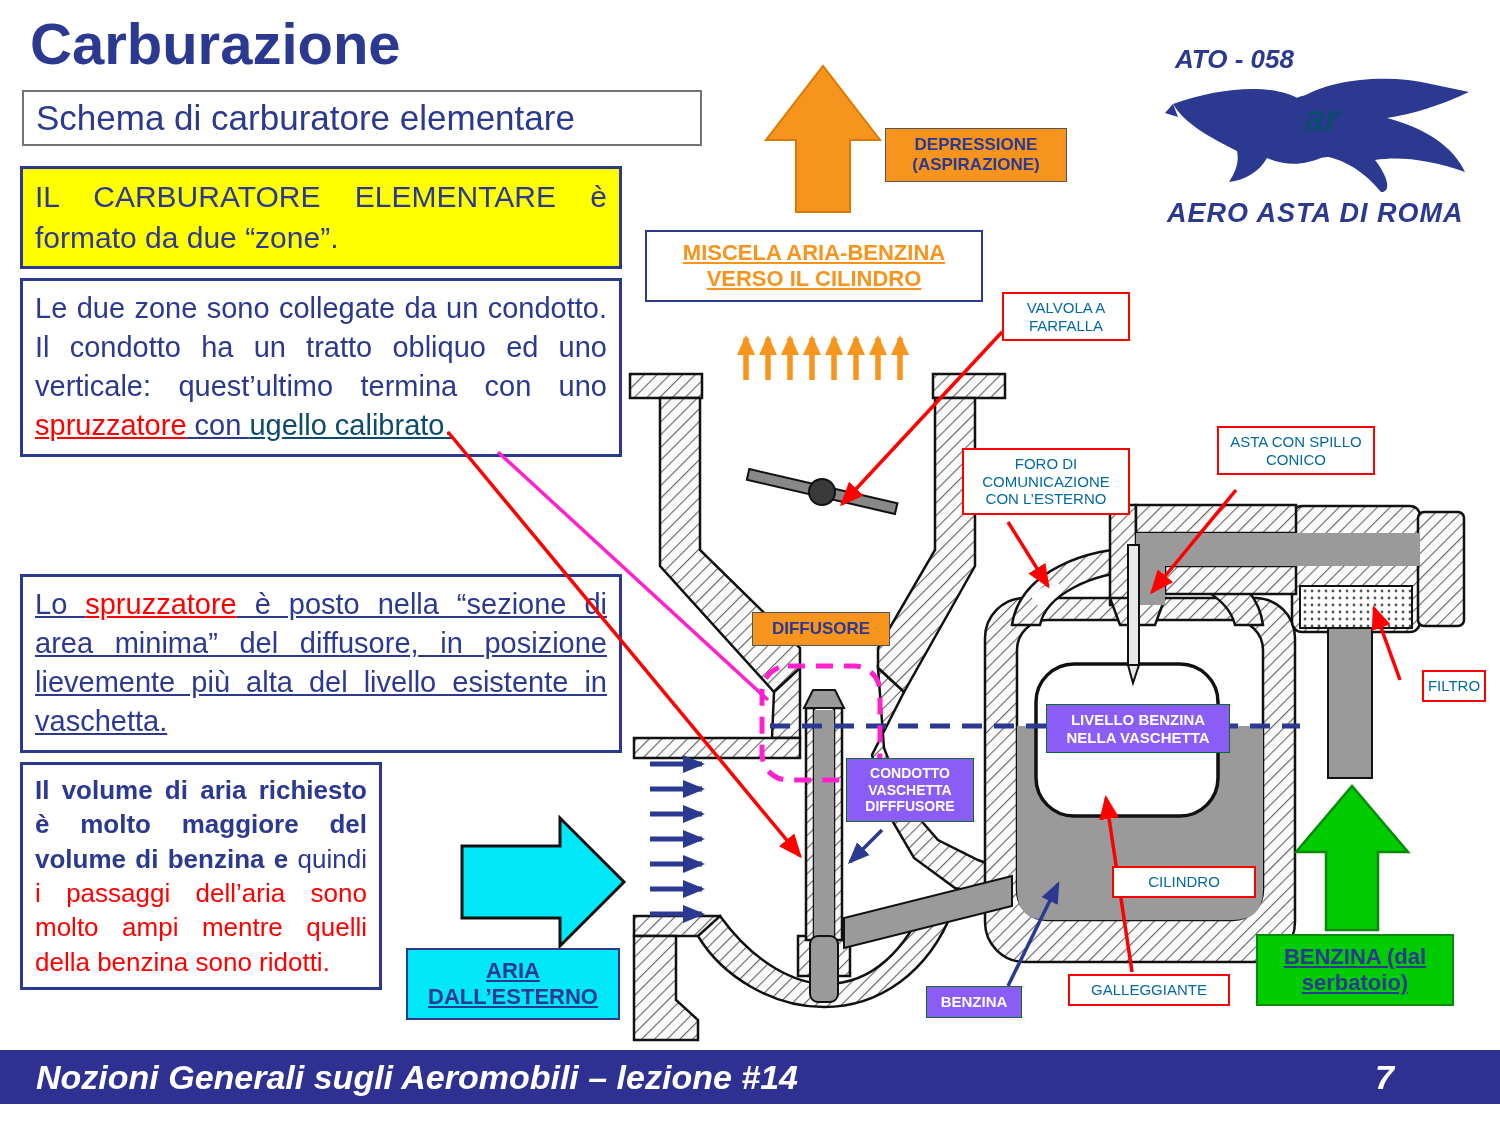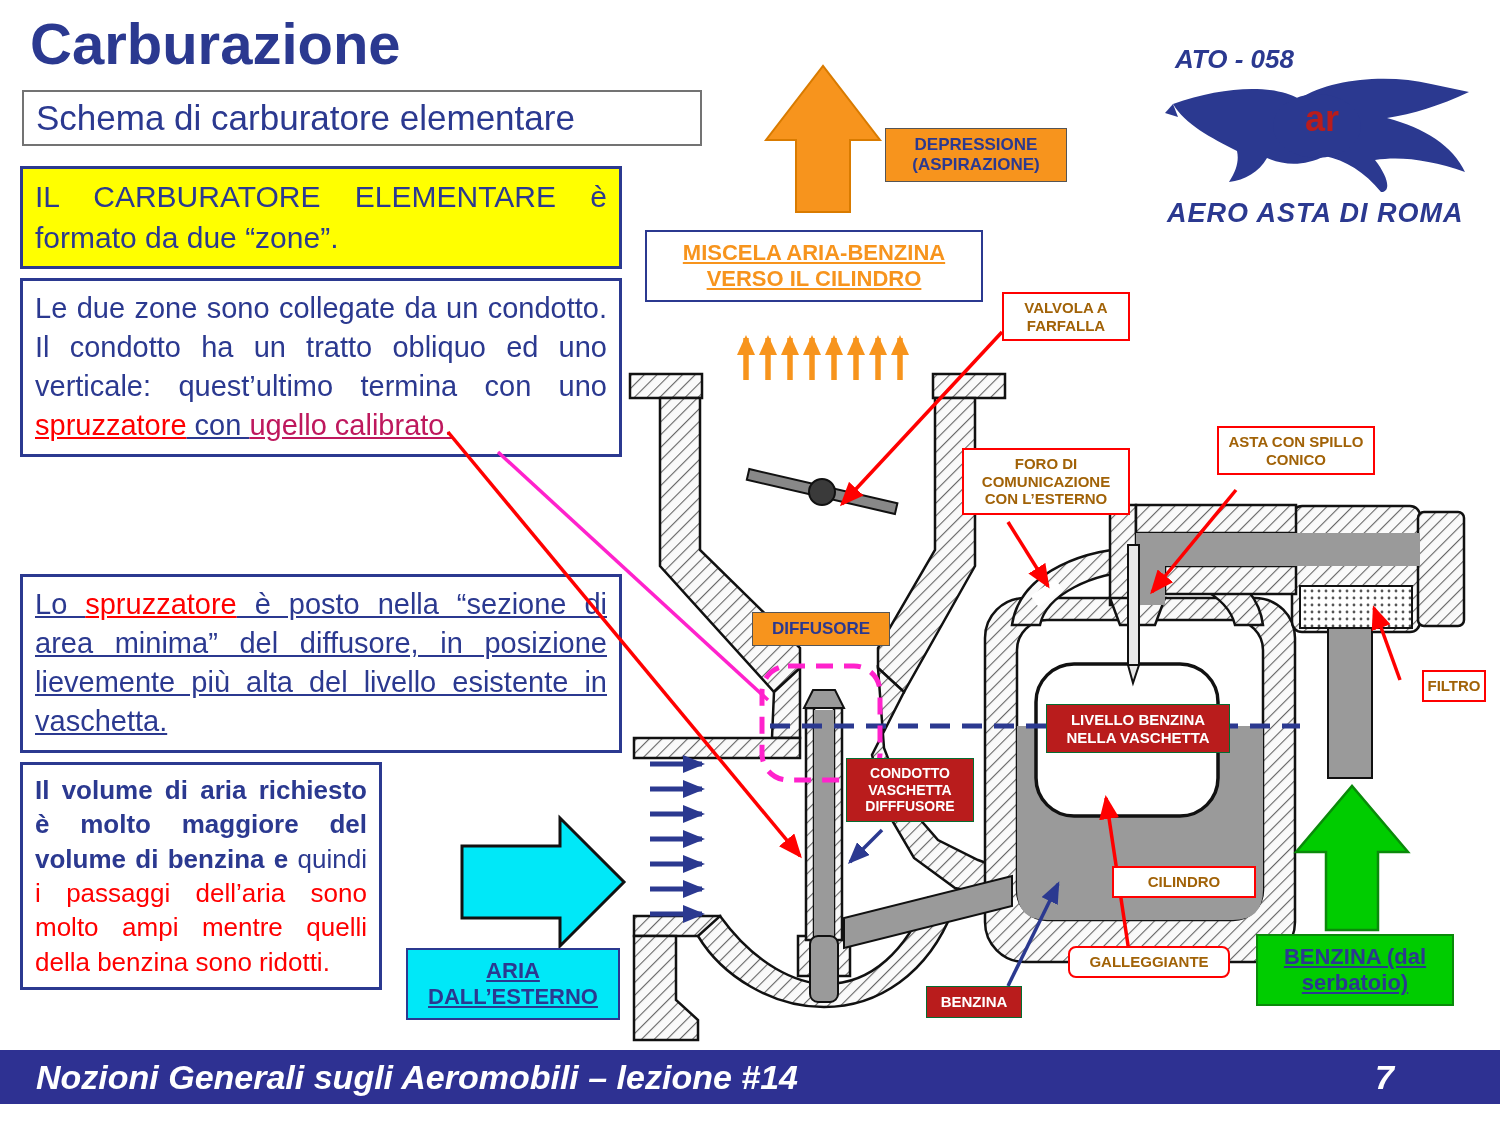--- a/index.html
+++ b/index.html
@@ -9,53 +9,53 @@
   
   .page-title{position:absolute;left:30px;top:10px;margin:0;font-size:58px;font-weight:bold;
               color:#2B3990;z-index:1;}
   .subtitle-box{position:absolute;left:22px;top:90px;width:680px;border:2px solid #737373;
                 padding:6px 12px;font-size:35px;color:#2B3990;background:#fff;z-index:1;box-sizing:border-box;}
 
   
   .logo-area{position:absolute;left:1165px;top:28px;width:328px;height:190px;z-index:1;margin-top:16px;}
   .logo-ato{position:absolute;left:10px;top:0;font-style:italic;font-weight:bold;font-size:26px;color:#2B3990;}
   .logo-eagle{position:absolute;left:0;top:32px;width:325px;height:120px;}
-  .logo-ar{position:absolute;left:140px;top:54px;font-weight:bold;font-size:36px;color:#b91c1c;}
+  .logo-ar{position:absolute;left:140px;top:54px;font-style:italic;font-weight:bold;font-size:36px;color:#0c4a6e;}
   .logo-club{position:absolute;left:2px;top:154px;font-style:italic;font-weight:bold;font-size:27px;
              color:#2B3990;letter-spacing:1px;white-space:nowrap;}
 
   
   .infobox{position:absolute;box-sizing:border-box;border:3px solid #2B3990;background:#fff;
            color:#2B3990;text-align:justify;line-height:1.35;z-index:1;padding:8px 12px;}
   .box1{left:20px;top:166px;width:602px;background:#FFFF00;font-size:30px;}
   .box2{left:20px;top:278px;width:602px;font-size:29px;}
   .box3{left:20px;top:574px;width:602px;font-size:29px;}
   .box4{left:20px;top:762px;width:362px;font-size:26px;line-height:1.32;}
-  .red{color:#FF0000;} .magenta{color:#be185d;} .u{text-decoration:underline;} .b{font-weight:bold;}
+  .red{color:#FF0000;} .magenta{color:#0c4a6e;} .u{text-decoration:underline;} .b{font-weight:bold;}
 
   
   .diagram-svg{position:absolute;left:0;top:0;z-index:2;pointer-events:none;}
 
   
   .dlabel{position:absolute;z-index:3;text-align:center;box-sizing:border-box;line-height:1.18;}
-  .red-label{background:#fff;border:2.5px solid #FF0000;color:#a16207;font-weight:bold;font-size:15px;padding:5px 3px;}
-  .green-label{background:#b91c1c;border:1px solid #046c31;color:#fff;font-weight:bold;font-size:15px;padding:6px 3px;}
+  .red-label{background:#fff;border:2.5px solid #FF0000;color:#0369a1;font-weight:normal;font-size:15px;padding:5px 3px;}
+  .green-label{background:#8b5cf6;border:1px solid #046c31;color:#fff;font-weight:bold;font-size:15px;padding:6px 3px;}
   .orange-label{background:#F7941D;border:1px solid #555;color:#2B3990;font-weight:bold;font-size:17px;padding:6px 4px;}
   .lbl-depressione{left:885px;top:128px;width:182px;}
   .lbl-miscela{left:645px;top:230px;width:338px;background:#fff;border:2px solid #2B3990;
                color:#F7941D;font-weight:bold;font-size:22px;text-decoration:underline;padding:8px 4px;}
   .lbl-valvola{left:1002px;top:292px;width:128px;}
   .lbl-foro{left:962px;top:448px;width:168px;}
   .lbl-asta{left:1217px;top:426px;width:158px;}
   .lbl-diffusore{left:752px;top:612px;width:138px;}
   .lbl-filtro{left:1398px;top:670px;width:64px;margin-left:24px;}
   .lbl-livello{left:1046px;top:704px;width:184px;}
   .lbl-condotto{left:846px;top:758px;width:128px;font-size:14px;}
   .lbl-vaschetta{left:1112px;top:866px;width:144px;}
-  .lbl-galleggiante{left:1068px;top:946px;width:162px;border-radius:8px;}
+  .lbl-galleggiante{left:1068px;top:974px;width:162px;}
   .lbl-benzina-small{left:926px;top:986px;width:96px;}
   .lbl-aria{left:406px;top:948px;width:214px;background:#00E8F8;border:2px solid #2B3990;
             color:#2B3990;font-weight:bold;font-size:22px;text-decoration:underline;padding:8px 4px;}
   .lbl-benzina-big{left:1256px;top:934px;width:198px;background:#00CC00;border:2px solid #0a8a0a;
             color:#2B3990;font-weight:bold;font-size:22px;text-decoration:underline;padding:8px 4px;}
 
   
   .footer-bar{position:absolute;left:0;top:1050px;width:1500px;height:54px;background:#2E3192;
               display:flex;align-items:center;justify-content:space-between;z-index:4;
               padding:0 36px;box-sizing:border-box;}

